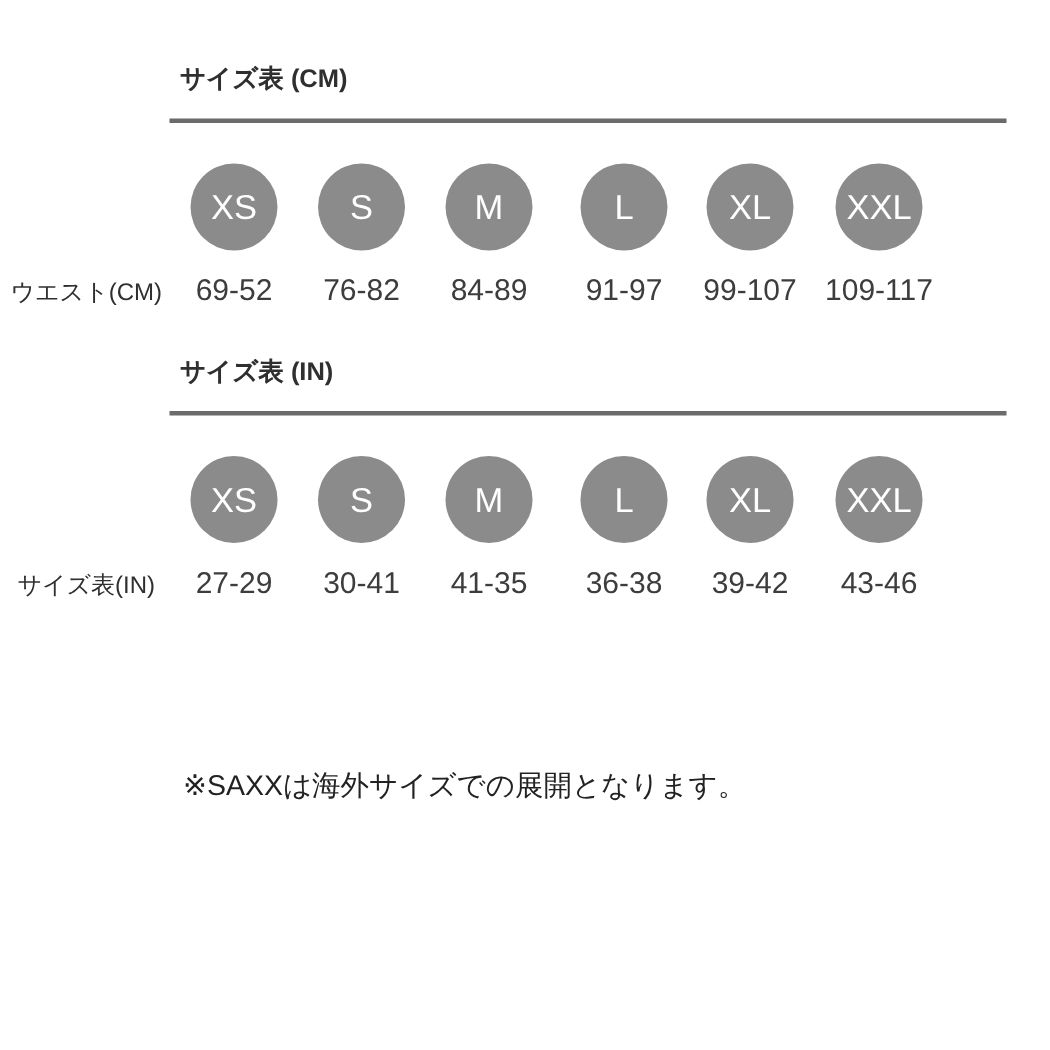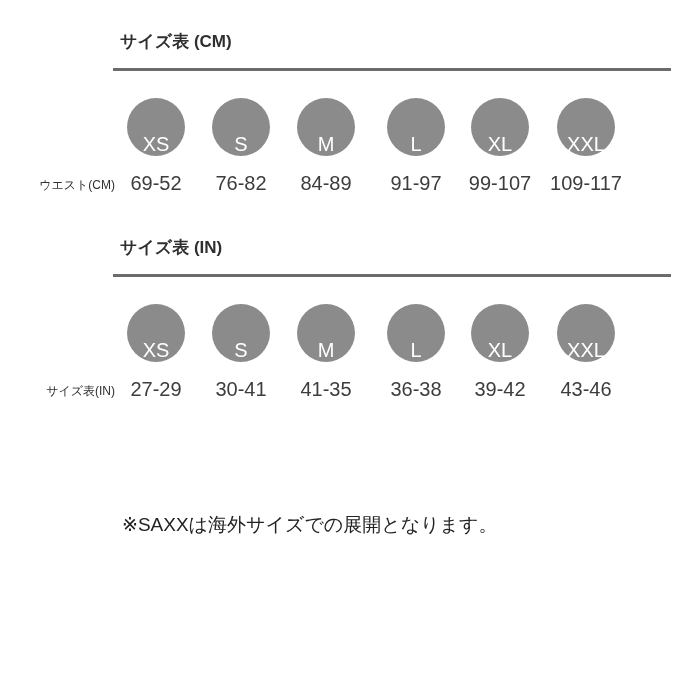--- a/index.html
+++ b/index.html
@@ -12,21 +12,21 @@
   .canvas {
     position: relative;
     width: 700px; height: 700px;
     background: #ffffff;
     overflow: hidden;
   }
   .size-table {
     position: absolute;
     left: 0; width: 700px; height: 206px;
   }
-  .size-table.cm { top: 0; padding-left: 32px; }
+  .size-table.cm { top: 11px; padding-left: 32px; }
   .size-table.in { top: 206px; padding-left: 40px; }
   .table-title {
     position: absolute;
     left: 120px; top: 31px;
     font-size: 17px; line-height: 22px;
     font-weight: bold;
     color: #2f2f2f;
     white-space: nowrap;
   }
   .rule {
@@ -35,38 +35,38 @@
     width: 558px; height: 3px;
     background: #6b6b6b;
   }
   .circle {
     position: absolute;
     top: 98px;
     width: 58px; height: 58px;
     border-radius: 50%;
     background: #8b8b8b;
     color: #ffffff;
-    display: flex; align-items: flex-end; justify-content: center;
-    font-size: 20px;
+    display: flex; align-items: center; justify-content: center;
+    font-size: 23px;
     transform: translateX(-50%);
   }
   .value {
     position: absolute;
     top: 171px;
     font-size: 20px; line-height: 24px;
     color: #3d3d3d;
     white-space: nowrap;
     transform: translateX(-50%);
   }
   .row-label {
     position: absolute;
     left: 0; top: 175px;
     width: 115px;
-    text-align: right;
-    font-size: 12px; line-height: 20px;
+    text-align: center;
+    font-size: 16px; line-height: 20px;
     color: #2f2f2f;
     white-space: nowrap;
   }
   .col-0 { left: 156px; }
   .col-1 { left: 241px; }
   .col-2 { left: 326px; }
   .col-3 { left: 416px; }
   .col-4 { left: 500px; }
   .col-5 { left: 586px; }
   .note-line {

